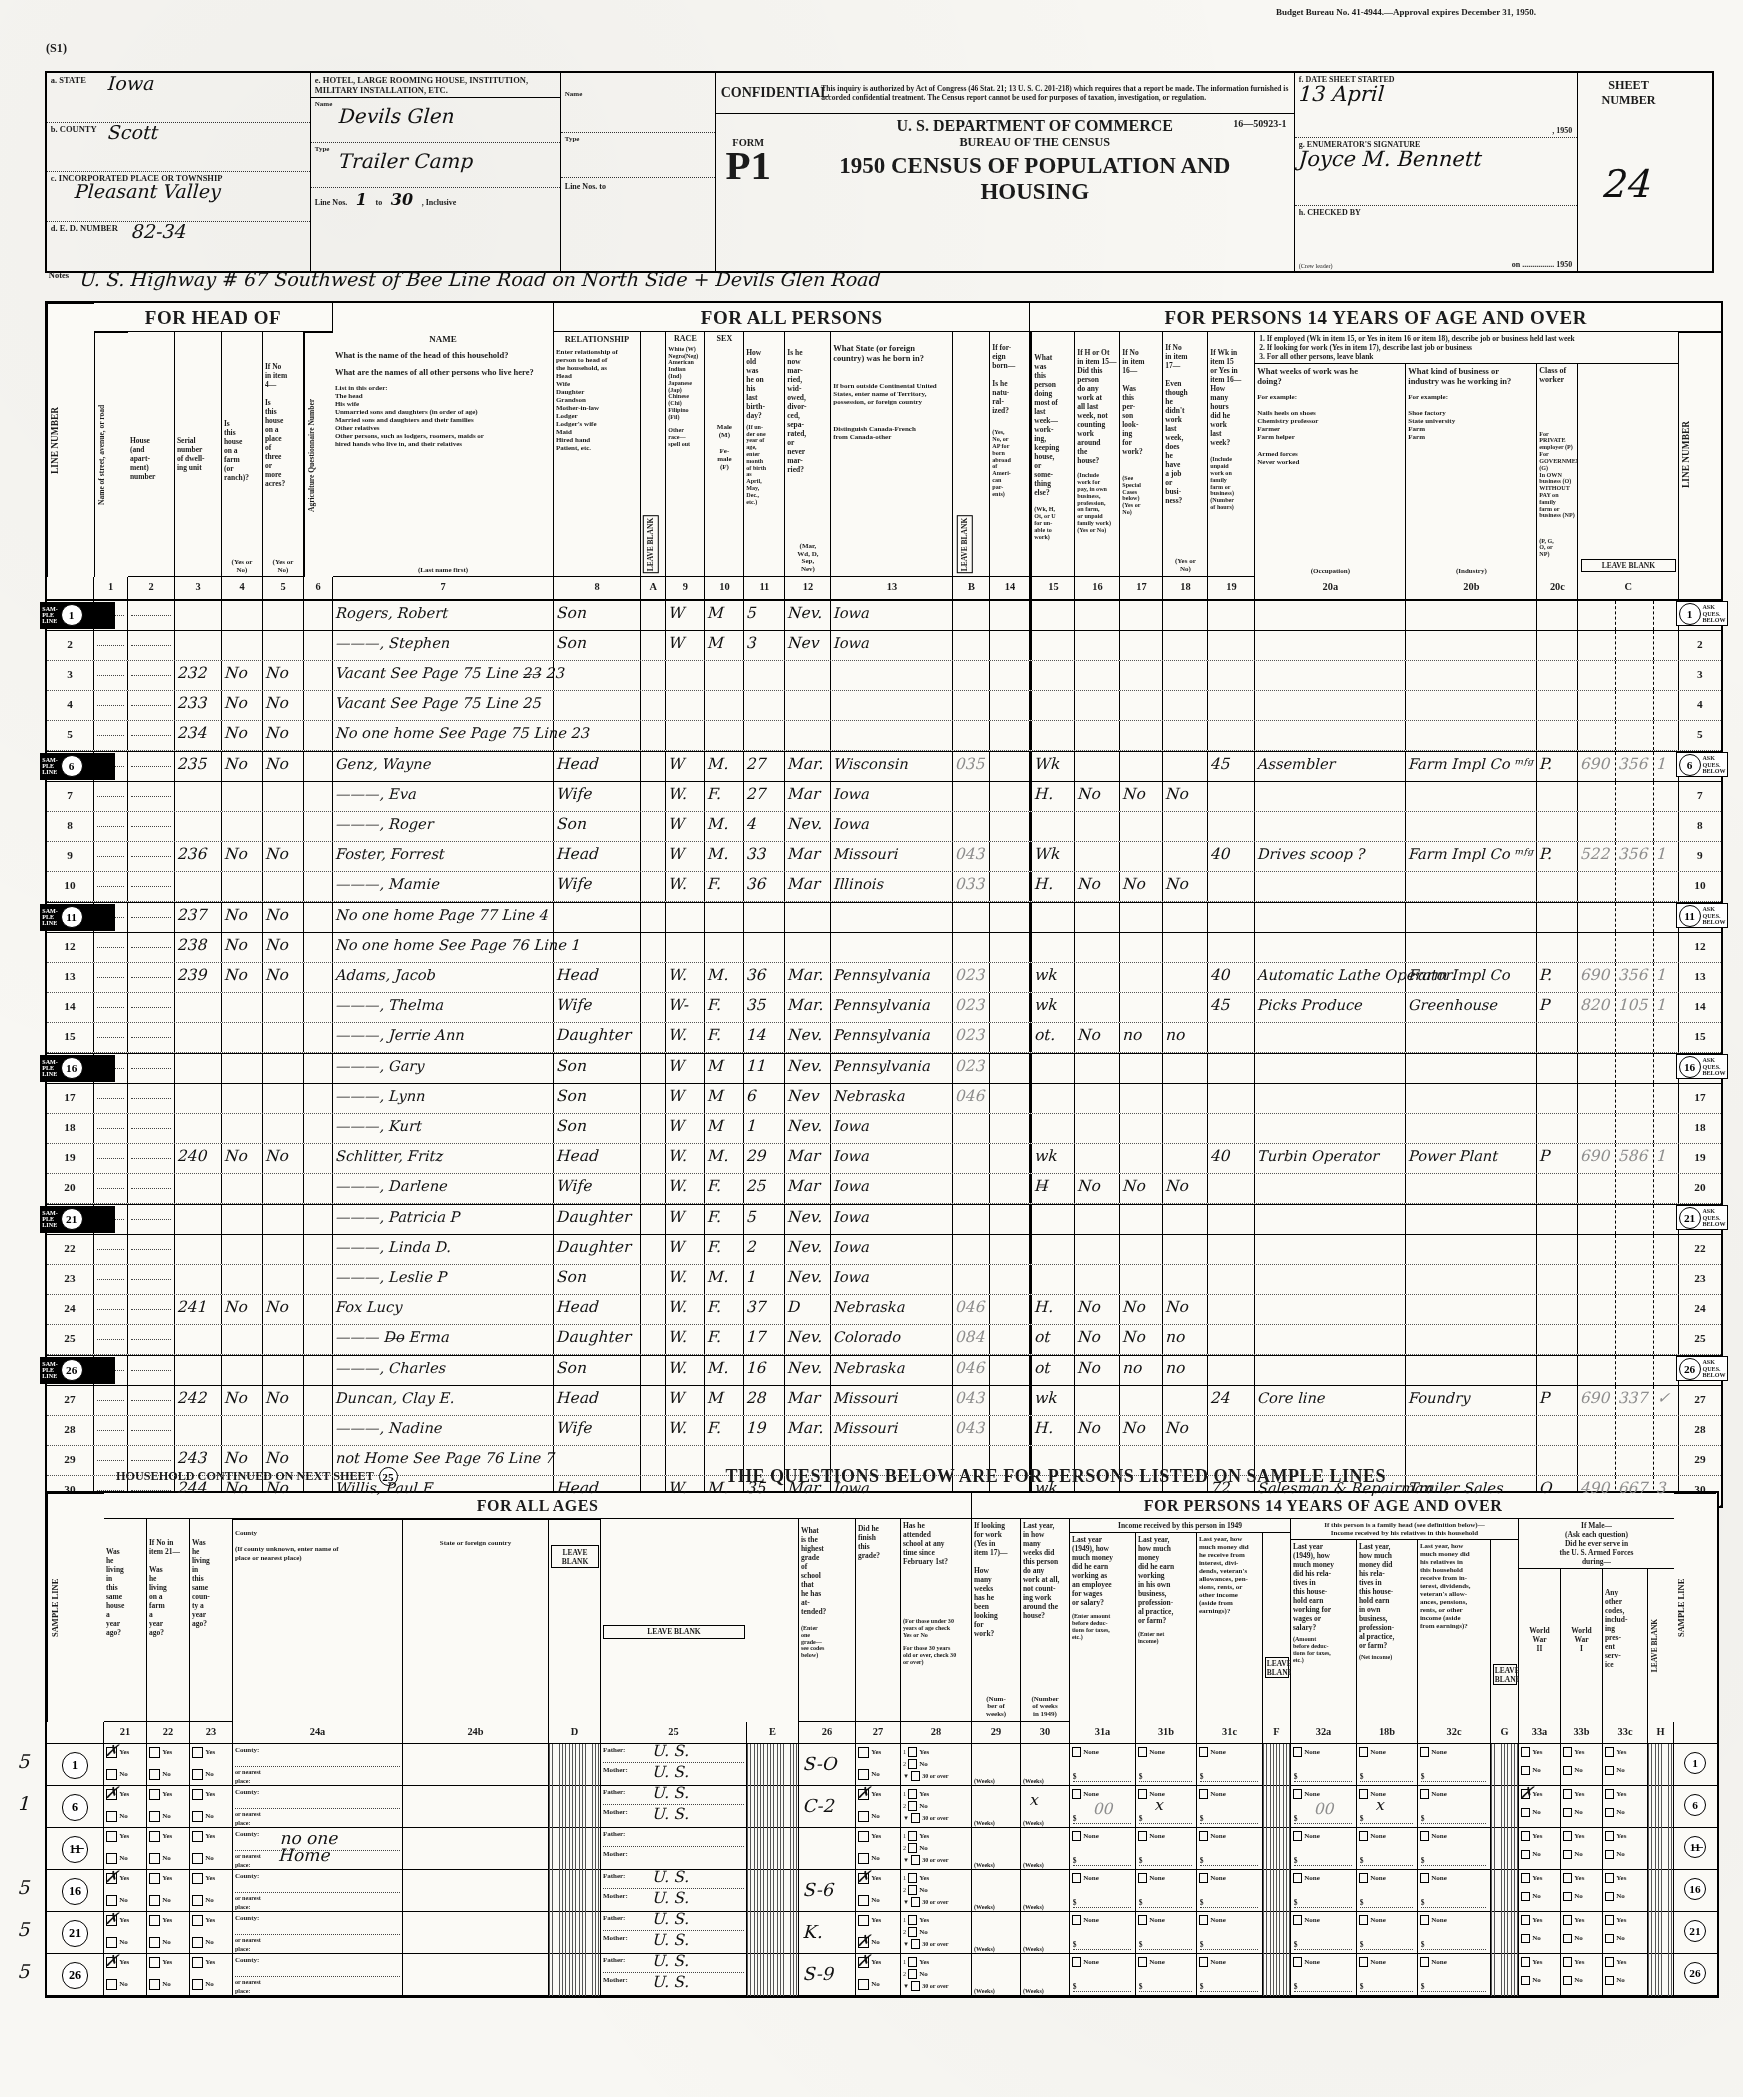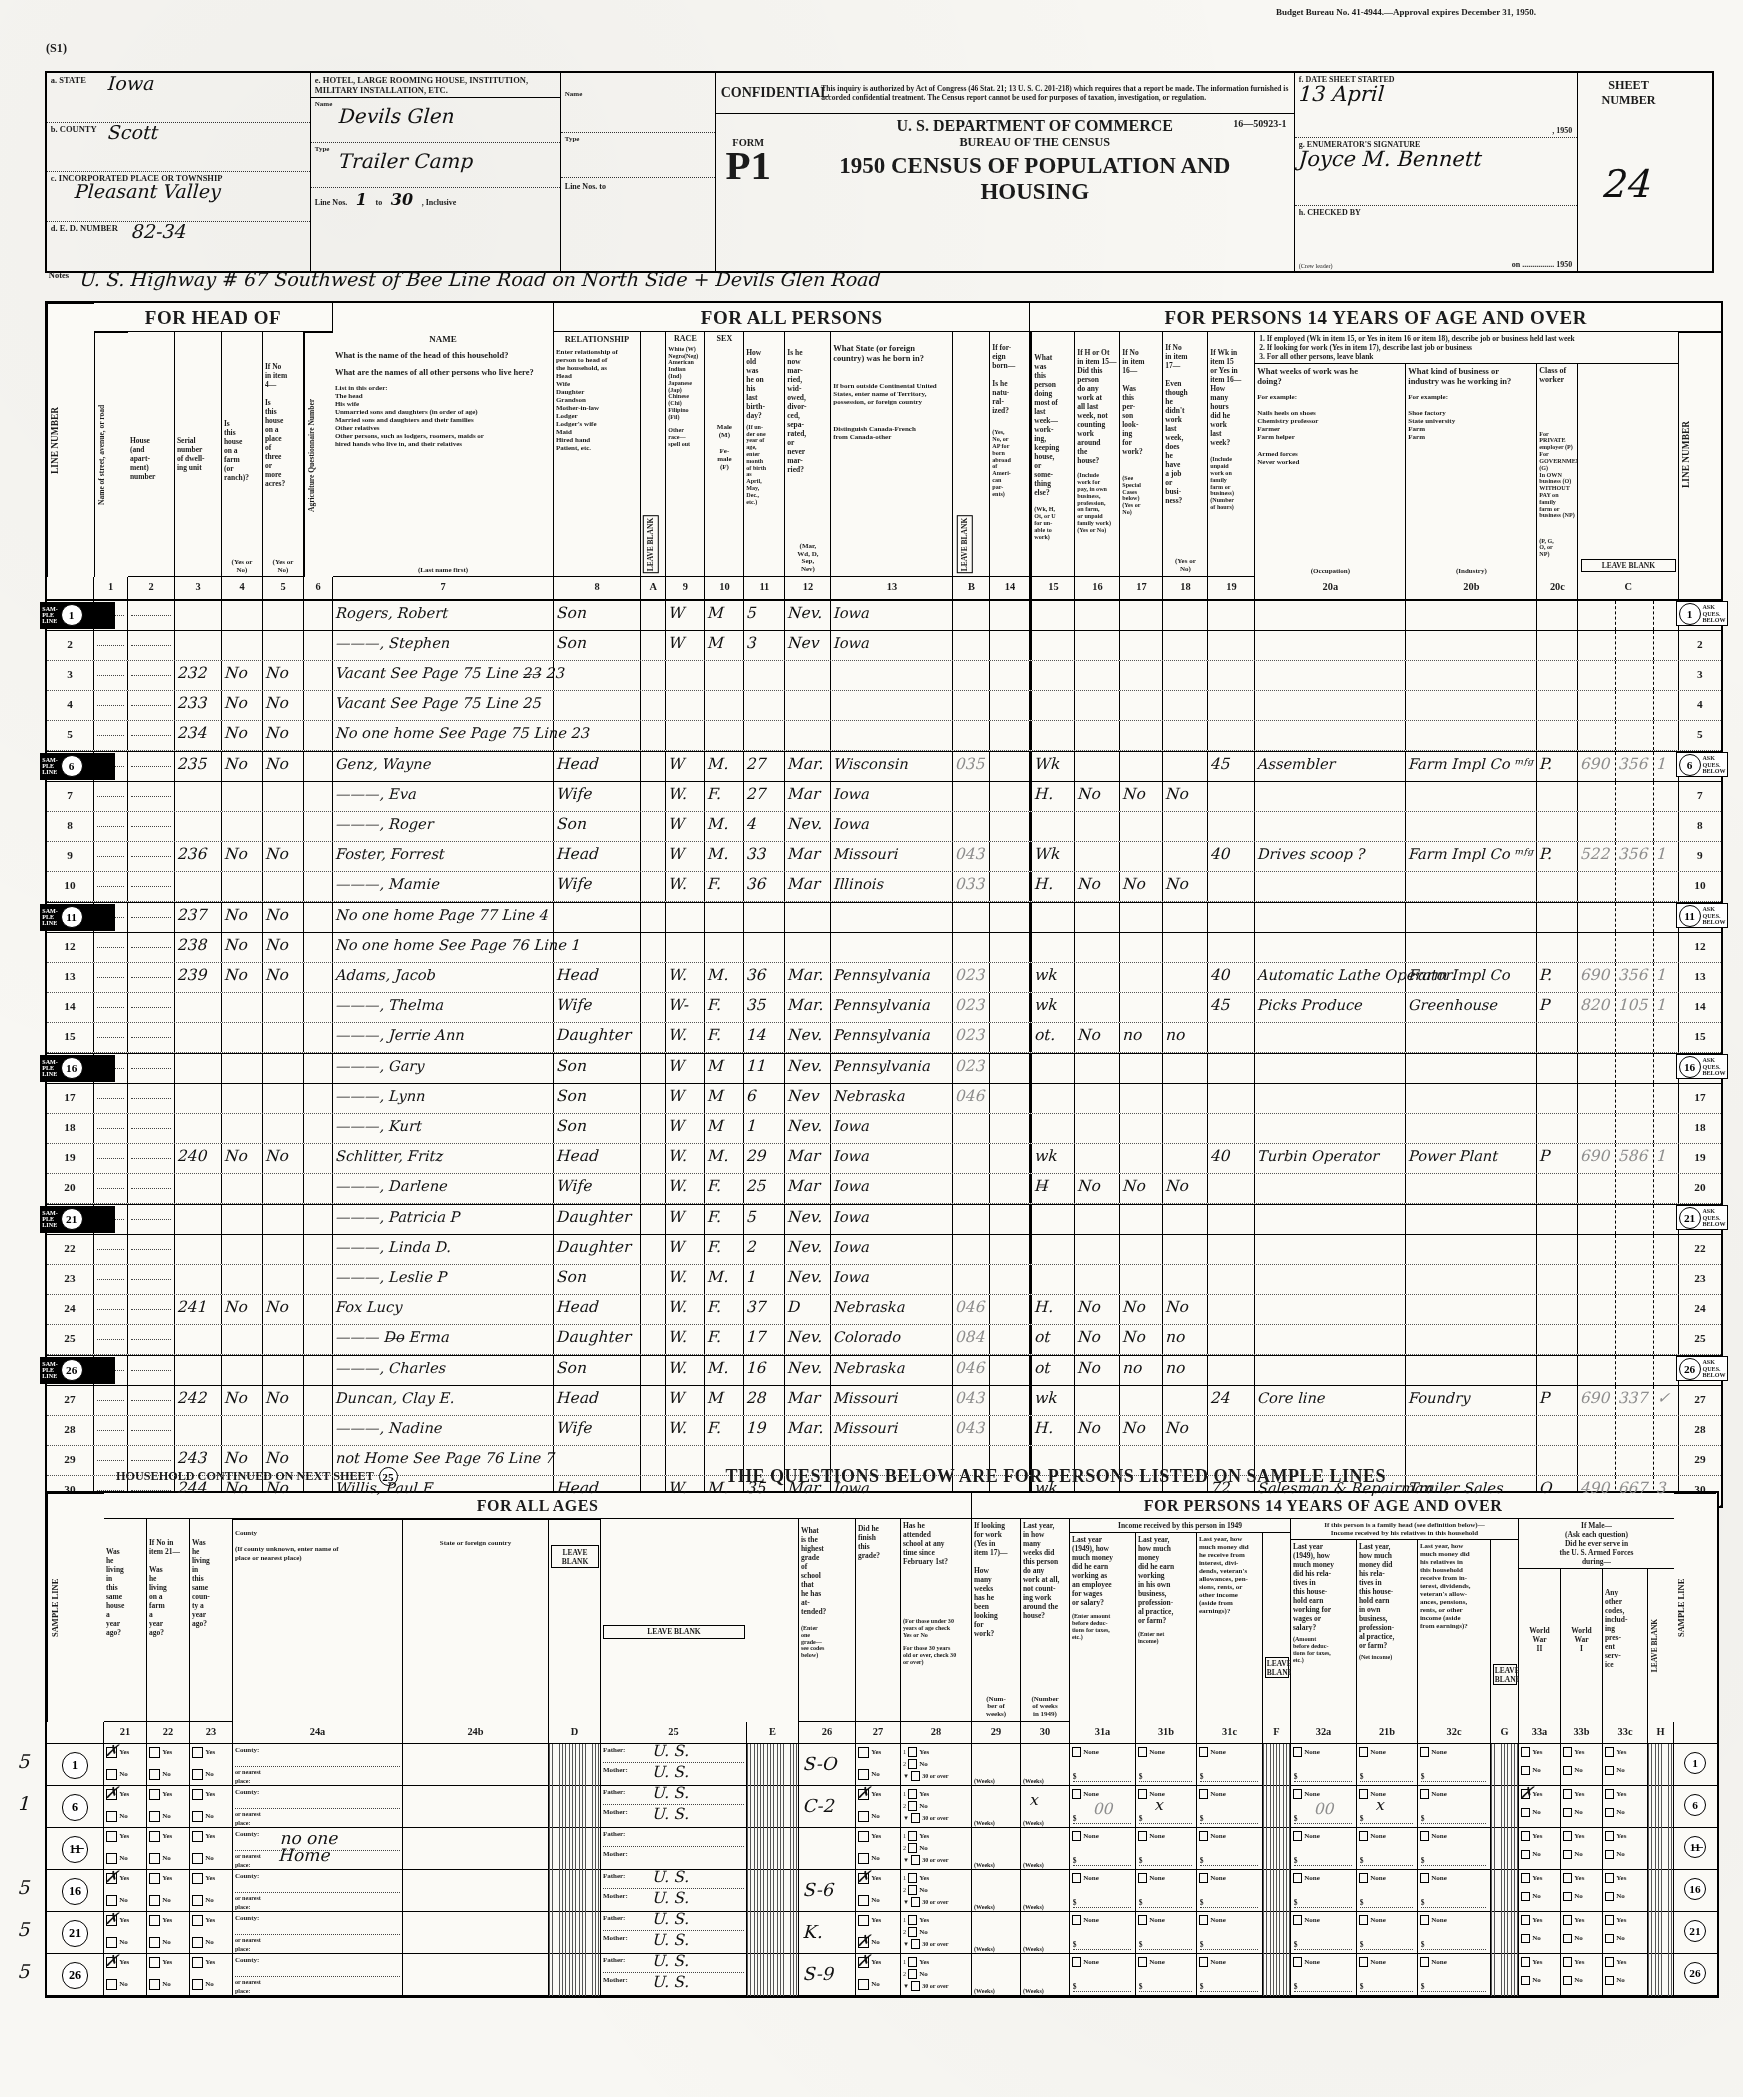--- a/index.html
+++ b/index.html
@@ -3321,21 +3321,21 @@
       <div class="numrow" style="grid-column:10;grid-row:3">26</div>
       <div class="numrow" style="grid-column:11;grid-row:3">27</div>
       <div class="numrow" style="grid-column:12;grid-row:3">28</div>
       <div class="numrow" style="grid-column:13;grid-row:3">29</div>
       <div class="numrow" style="grid-column:14;grid-row:3">30</div>
       <div class="numrow" style="grid-column:15;grid-row:3">31a</div>
       <div class="numrow" style="grid-column:16;grid-row:3">31b</div>
       <div class="numrow" style="grid-column:17;grid-row:3">31c</div>
       <div class="numrow" style="grid-column:18;grid-row:3">F</div>
       <div class="numrow" style="grid-column:19;grid-row:3">32a</div>
-      <div class="numrow" style="grid-column:20;grid-row:3">21b</div>
+      <div class="numrow" style="grid-column:20;grid-row:3">18b</div>
       <div class="numrow" style="grid-column:21;grid-row:3">32c</div>
       <div class="numrow" style="grid-column:22;grid-row:3">G</div>
       <div class="numrow" style="grid-column:23;grid-row:3">33a</div>
       <div class="numrow" style="grid-column:24;grid-row:3">33b</div>
       <div class="numrow" style="grid-column:25;grid-row:3">33c</div>
       <div class="numrow" style="grid-column:26;grid-row:3">H</div>
       <div class="numrow" style="grid-column:27;grid-row:3;border-right:none"></div>
     </div>
     <div class="bt-body" id="bt-body">
         <div class="br">

